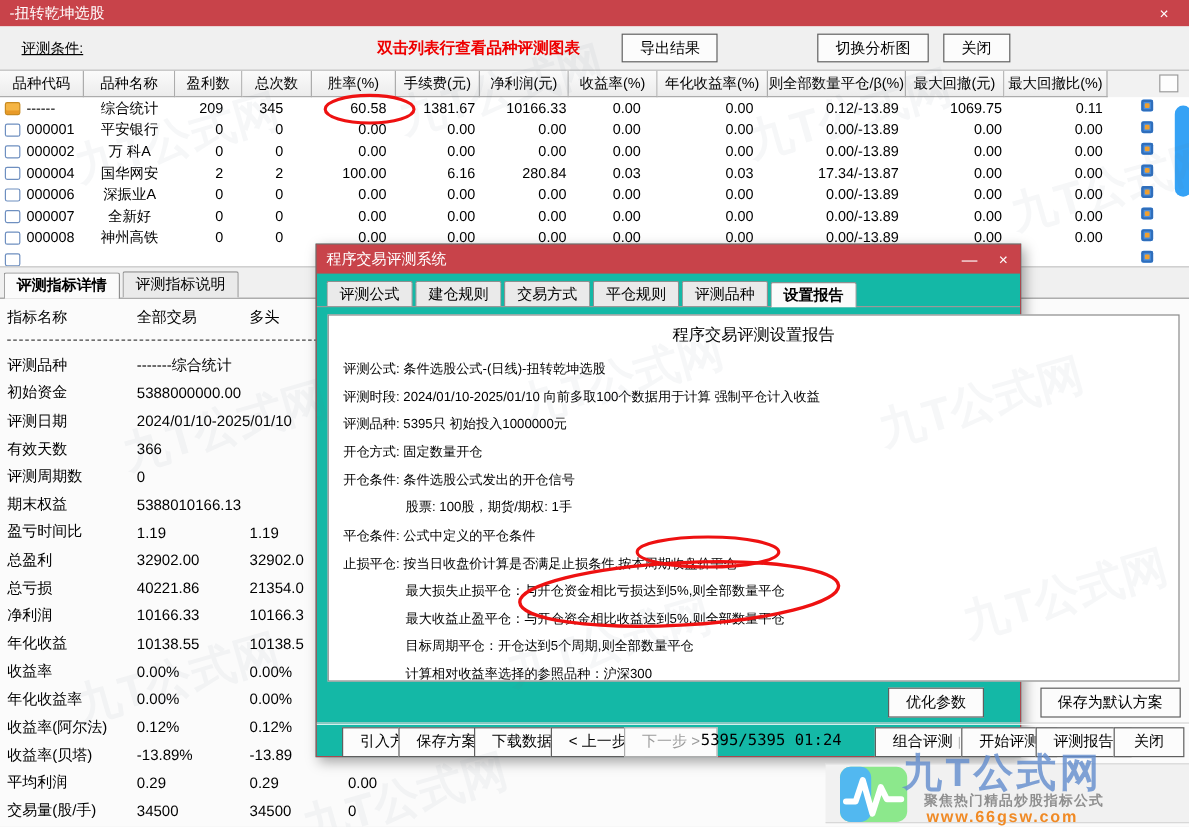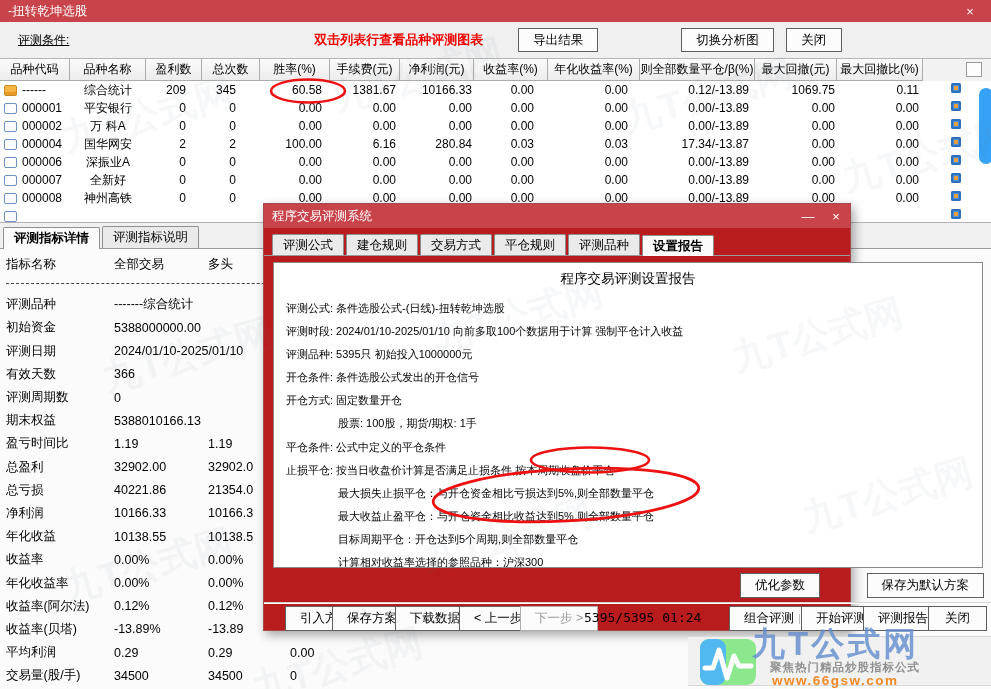--- a/index.html
+++ b/index.html
@@ -55,21 +55,21 @@
   #panel-body { padding:4px 0 0 0; }
   .prow { display:flex; height:23.2px; align-items:center; font-size:12.5px; white-space:nowrap; }
   .pl  { width:114px; padding-left:6px; }
   .pv1 { width:94px; }
   .pv2 { width:82px; }
   .pv3 { width:70px; }
   .phead { font-size:12.5px; }
   #dash { border-top:1px dashed #444; margin:7px 6px 9px 6px; width:690px; }
 
   
-  #dialog { left:263px; top:203px; width:588px; height:428px; background:#b91c1c; border:1px solid #A8494F; box-shadow:3px 4px 10px rgba(0,0,0,.35); }
+  #dialog { left:263px; top:203px; width:588px; height:428px; background:#14b8a6; border:1px solid #A8494F; box-shadow:3px 4px 10px rgba(0,0,0,.35); }
   #dlg-title { height:24px; background:#C8434A; color:#fff; display:flex; align-items:center; padding-left:8px; font-size:12.5px; }
   #dlg-title .ctl { margin-left:auto; display:flex; }
   #dlg-title .ctl span { width:28px; text-align:center; font-size:13px; }
   #dlg-tabs { display:flex; padding:6px 0 0 8px; height:28px; border-bottom:1px solid #999; }
   #report-box { position:absolute; left:9px; top:58px; width:710px; height:306px; background:#FFFFFF; border:1px solid #898989; overflow:hidden; }
   #report-head { text-align:center; margin-top:7px; font-size:13.5px; }
   #report-lines { margin-top:9px; }
   .rline { height:23.1px; line-height:23.1px; padding-left:12px; font-size:11px; white-space:nowrap; }
   .rline.ind { padding-left:64px; }
   #opt-row { position:absolute; left:0; top:369px; width:728px; height:28px; }
@@ -401,22 +401,22 @@
       <div class="tab">平仓规则</div>
       <div class="tab">评测品种</div>
       <div class="tab active">设置报告</div>
     </div>
   <div id="report-box">
     <div id="report-head">程序交易评测设置报告</div>
     <div id="report-lines">
         <div class="rline">评测公式: 条件选股公式-(日线)-扭转乾坤选股</div>
         <div class="rline">评测时段: 2024/01/10-2025/01/10 向前多取100个数据用于计算 强制平仓计入收益</div>
         <div class="rline">评测品种: 5395只 初始投入1000000元</div>
+        <div class="rline">开仓方式: 固定数量开仓</div>
         <div class="rline">开仓条件: 条件选股公式发出的开仓信号</div>
-        <div class="rline">开仓方式: 固定数量开仓</div>
         <div class="rline ind">股票: 100股，期货/期权: 1手</div>
         <div class="rline">平仓条件: 公式中定义的平仓条件</div>
         <div class="rline">止损平仓: 按当日收盘价计算是否满足止损条件,按本周期收盘价平仓</div>
         <div class="rline ind">最大损失止损平仓：与开仓资金相比亏损达到5%,则全部数量平仓</div>
         <div class="rline ind">最大收益止盈平仓：与开仓资金相比收益达到5%,则全部数量平仓</div>
         <div class="rline ind">目标周期平仓：开仓达到5个周期,则全部数量平仓</div>
         <div class="rline ind">计算相对收益率选择的参照品种：沪深300</div>
       </div>
   </div>
   <div id="opt-row">

